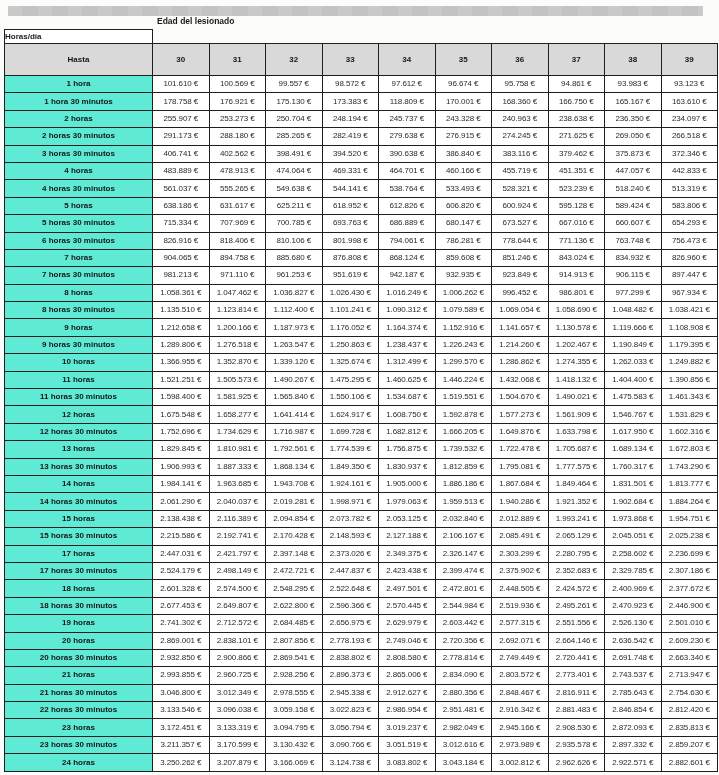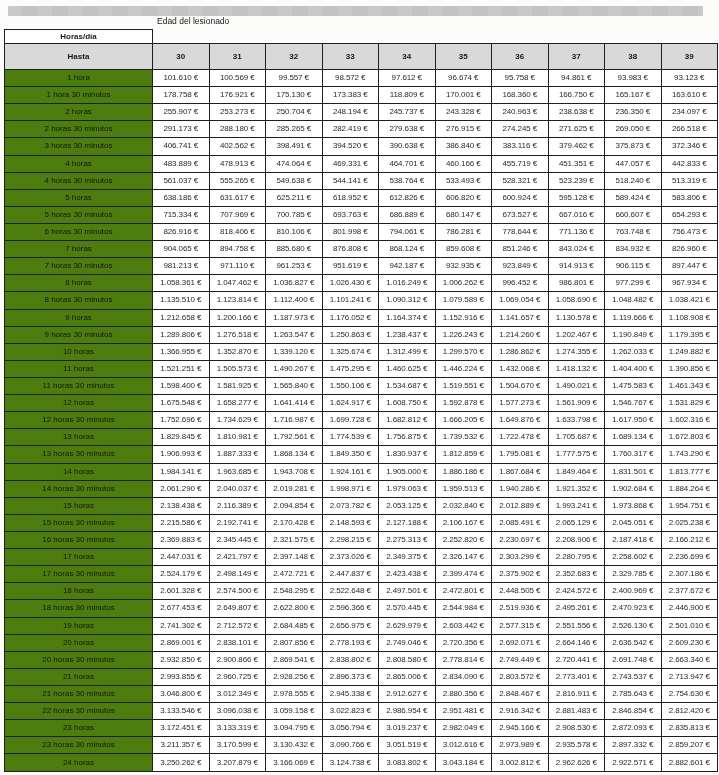--- a/index.html
+++ b/index.html
@@ -9,44 +9,44 @@
     font-family:"Liberation Sans", sans-serif;
     color:#1b1b1b;
   }
   .scan-bar{
     position:absolute;left:8px;top:6px;width:695px;height:10px;
     background:repeating-linear-gradient(90deg,#c9c9c9 0 14px,#c3c3c3 14px 30px);
     border-radius:1px;
   }
   .edad-label{
     position:absolute;left:157px;top:16px;height:12px;
-    font-size:8.5px;font-weight:normal;white-space:nowrap;
+    font-size:8.5px;font-weight:bold;white-space:nowrap;
   }
   .horas-box{
     position:absolute;left:4px;top:29px;width:147px;height:13px;
     border:1px solid #1f1f1f;background:#ffffff;
-    display:flex;align-items:center;justify-content:center;
+    display:flex;align-items:center;
     font-size:8px;font-weight:bold;
   }
   table.rates{
     position:absolute;left:4px;top:43px;width:714px;height:729px;
     border-collapse:collapse;table-layout:fixed;
   }
   table.rates th, table.rates td{
     border:1px solid #1f1f1f;
     padding:0;margin:0;
     text-align:center;vertical-align:middle;
     font-size:8px;line-height:1;
     overflow:hidden;white-space:nowrap;
   }
   table.rates col.lbl{width:148px;}
-  tr.hdr{height:26px;}
+  tr.hdr{height:32px;}
   tr.datarow{height:15px;}
   .hdrcell{background:#d9d9d9;font-weight:bold;color:#161616;}
-  .rowlabel{background:#4d7c0f;font-weight:normal;color:#161616;}
+  .rowlabel{background:#5eead4;font-weight:bold;color:#161616;}
   .valcell{background:#ffffff;color:#2a2a2a;font-weight:normal;letter-spacing:-0.1px;}
 </style>
 </head>
 <body>
 
 <div class="scan-bar"></div>
 
 <div class="edad-label">Edad del lesionado</div>
 
 <div class="horas-box">
@@ -428,33 +428,20 @@
         <td class="valcell">2.170.428 €</td>
         <td class="valcell">2.148.593 €</td>
         <td class="valcell">2.127.188 €</td>
         <td class="valcell">2.106.167 €</td>
         <td class="valcell">2.085.491 €</td>
         <td class="valcell">2.065.129 €</td>
         <td class="valcell">2.045.051 €</td>
         <td class="valcell">2.025.238 €</td>
       </tr>
       <tr class="datarow">
-        <th class="rowlabel">16 horas 30 minutos</th>
-        <td class="valcell">2.369.883 €</td>
-        <td class="valcell">2.345.445 €</td>
-        <td class="valcell">2.321.575 €</td>
-        <td class="valcell">2.298.215 €</td>
-        <td class="valcell">2.275.313 €</td>
-        <td class="valcell">2.252.820 €</td>
-        <td class="valcell">2.230.697 €</td>
-        <td class="valcell">2.208.906 €</td>
-        <td class="valcell">2.187.418 €</td>
-        <td class="valcell">2.166.212 €</td>
-      </tr>
-      <tr class="datarow">
         <th class="rowlabel">17 horas</th>
         <td class="valcell">2.447.031 €</td>
         <td class="valcell">2.421.797 €</td>
         <td class="valcell">2.397.148 €</td>
         <td class="valcell">2.373.026 €</td>
         <td class="valcell">2.349.375 €</td>
         <td class="valcell">2.326.147 €</td>
         <td class="valcell">2.303.299 €</td>
         <td class="valcell">2.280.795 €</td>
         <td class="valcell">2.258.602 €</td>

